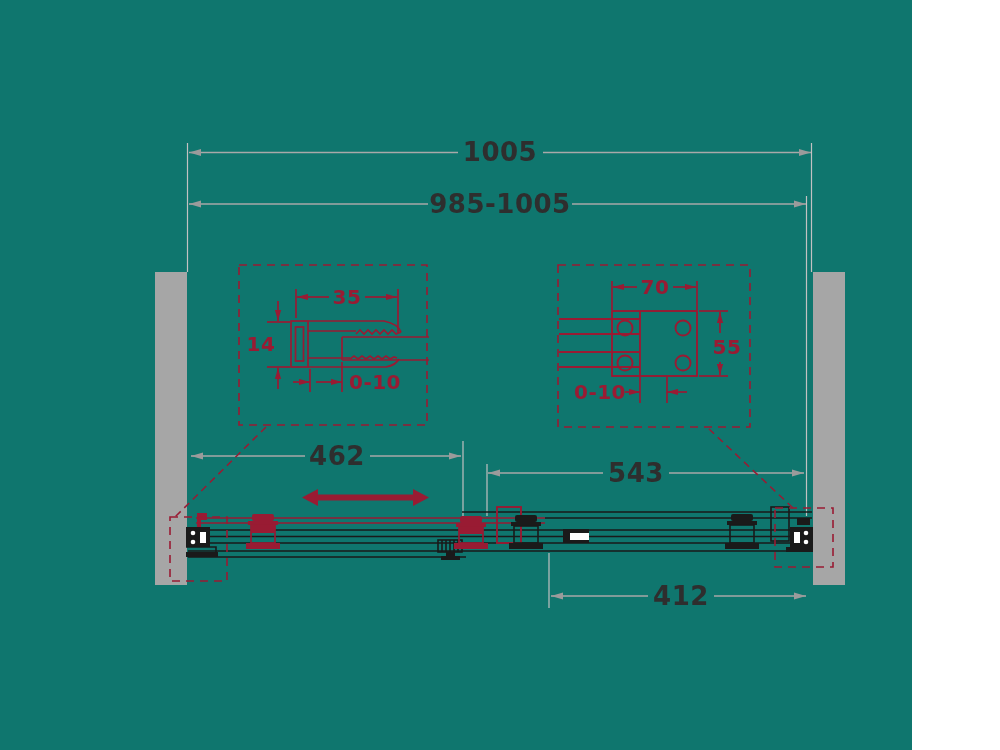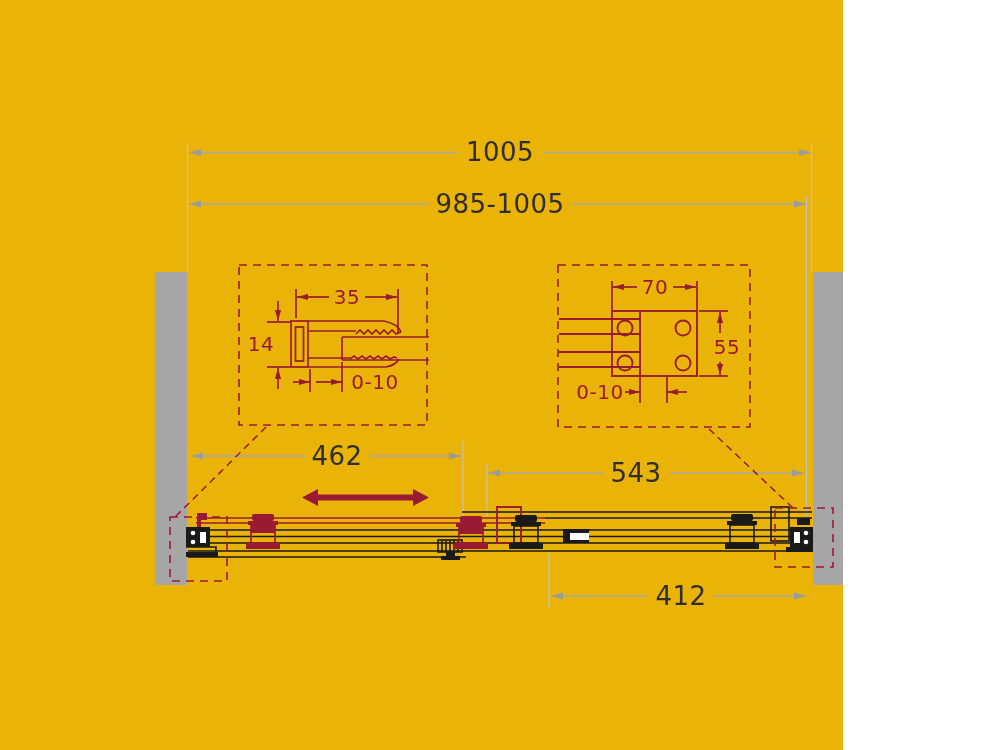--- a/index.html
+++ b/index.html
@@ -1,16 +1,16 @@
 <!DOCTYPE html>
 <html><head>
 <meta charset="utf-8">
 <style>
   html,body{margin:0;padding:0;background:#ffffff;}
-  .canvas{position:relative;width:843px;height:750px;background:#eab308;overflow:hidden;}
+  .canvas{position:relative;width:912px;height:750px;background:#0f766e;overflow:hidden;font-weight:bold;}
   svg{display:block;}
   .dim-text{font-family:"DejaVu Sans","Liberation Sans",sans-serif;font-size:26px;fill:#2e2e2e;letter-spacing:0.5px;}
   .detail-text{font-family:"DejaVu Sans","Liberation Sans",sans-serif;font-size:20px;fill:#991b33;letter-spacing:0.5px;}
   text{text-anchor:middle;dominant-baseline:central;}
   .extline{stroke:#c2c2c2;stroke-width:1.2;}
   .dimline{stroke:#a9a9a9;stroke-width:1.4;}
   .mline{stroke:#991b33;stroke-width:1.7;fill:none;}
   .mline2{stroke:#991b33;stroke-width:1.9;fill:none;}
   .bline{stroke:#1a1a1a;stroke-width:1.6;fill:none;}
   .dashbox{stroke:#991b33;stroke-width:1.6;fill:none;stroke-dasharray:8 6;}

